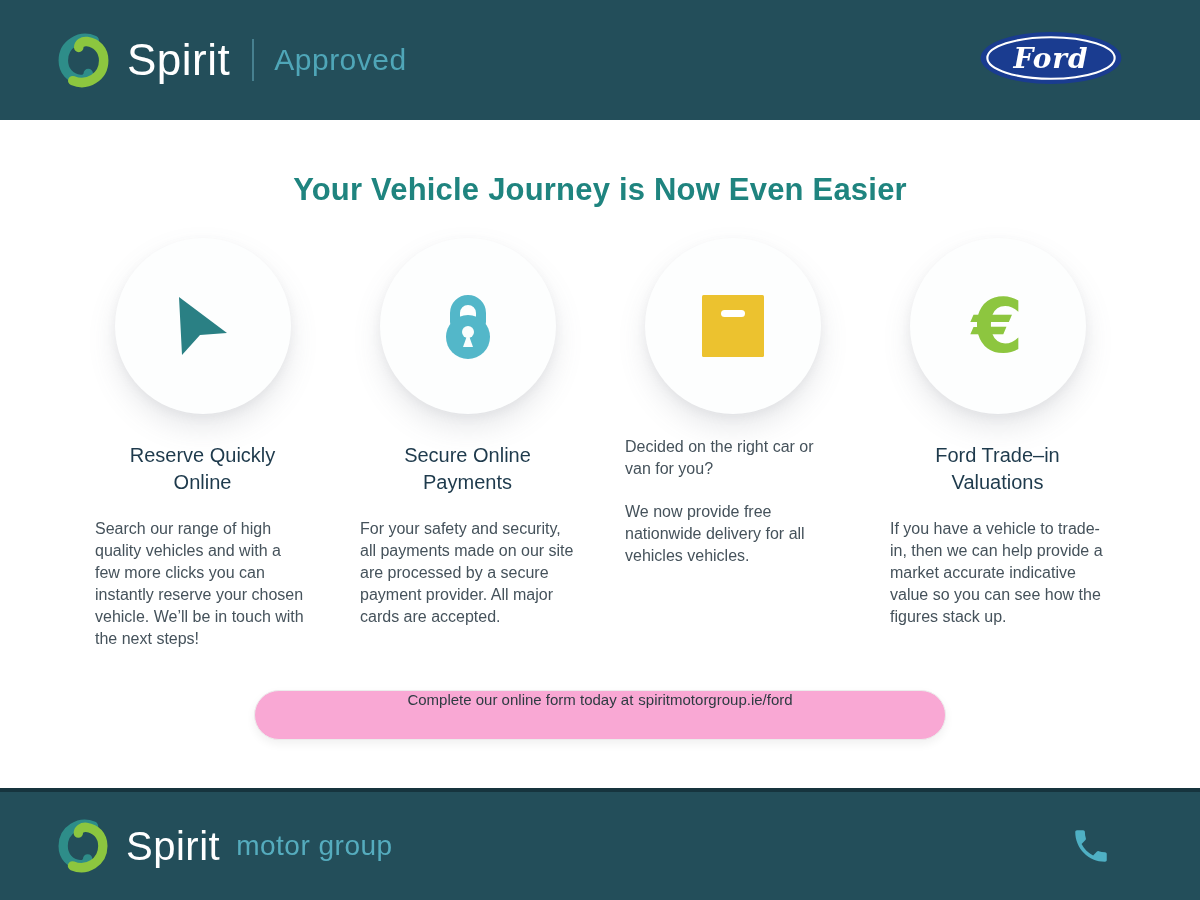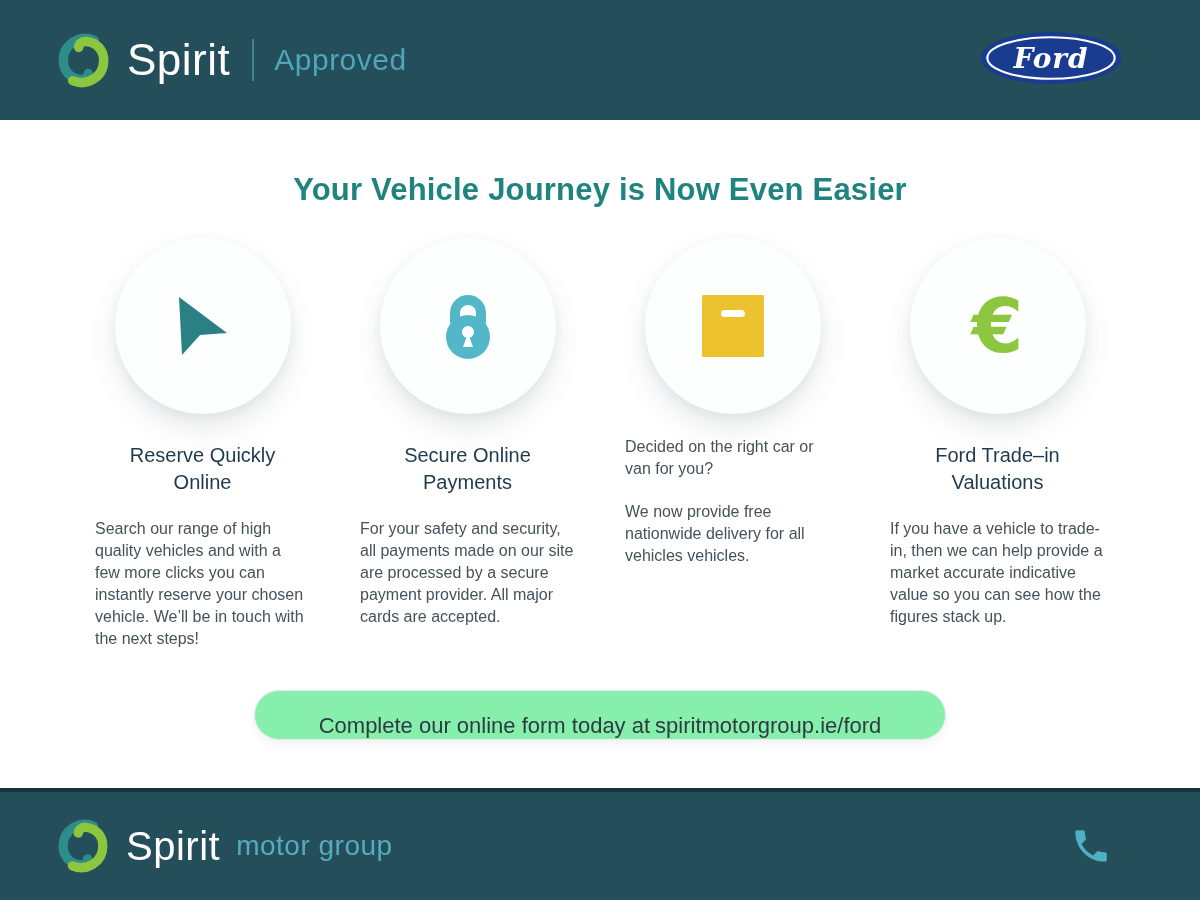--- a/index.html
+++ b/index.html
@@ -26,23 +26,23 @@
             margin:0 auto; display:flex; align-items:center; justify-content:center;
             box-shadow:0 14px 28px rgba(110,120,130,.16), 0 4px 10px rgba(110,120,130,.08); }
   .euro-glyph { font-family:"DejaVu Sans", sans-serif; font-size:74px; font-weight:bold; color:#8DC63F; line-height:1; }
   .f-title { margin:28px auto 0; max-width:172px; text-align:center; color:#1E3A4C;
              font-size:20px; font-weight:400; line-height:1.35; }
   .f-body { margin-top:22px; padding:0 25px; color:#45525B; font-size:16px; line-height:1.37; text-align:left; }
   .f-body p + p { margin-top:21px; }
 
   
   .pill { position:absolute; top:690px; left:50%; transform:translateX(-50%);
-          width:692px; height:50px; background:#86efac; border:1px solid #ececec; border-radius:26px;
-          box-shadow:0 4px 10px rgba(0,0,0,.06); display:flex; align-items:flex-end; justify-content:center;
-          color:#2E3B42; font-size:22px; cursor:pointer; }
+          width:692px; height:50px; background:#f9a8d4; border:1px solid #ececec; border-radius:26px;
+          box-shadow:0 4px 10px rgba(0,0,0,.06); display:flex; align-items:flex-start; justify-content:center;
+          color:#2E3B42; font-size:15px; cursor:pointer; }
   .pill b { font-weight:400; margin-left:5px; }
 
   
   .footer { position:absolute; bottom:0; left:0; width:1200px; height:112px; background:#234E5A;
             border-top:4px solid #16343E; display:flex; align-items:center; padding:0 88px 0 55px; }
   .footer .brand svg.mark { width:56px; height:56px; }
   .footer .brand .name { font-size:40px; margin-left:15px; }
   .footer .tagline { color:#55ACBE; font-size:28px; font-weight:400; margin-left:16px; letter-spacing:.5px; }
   .phone-wrap { margin-left:auto; display:flex; align-items:center; }
   .phone-wrap svg { width:42px; height:42px; }

